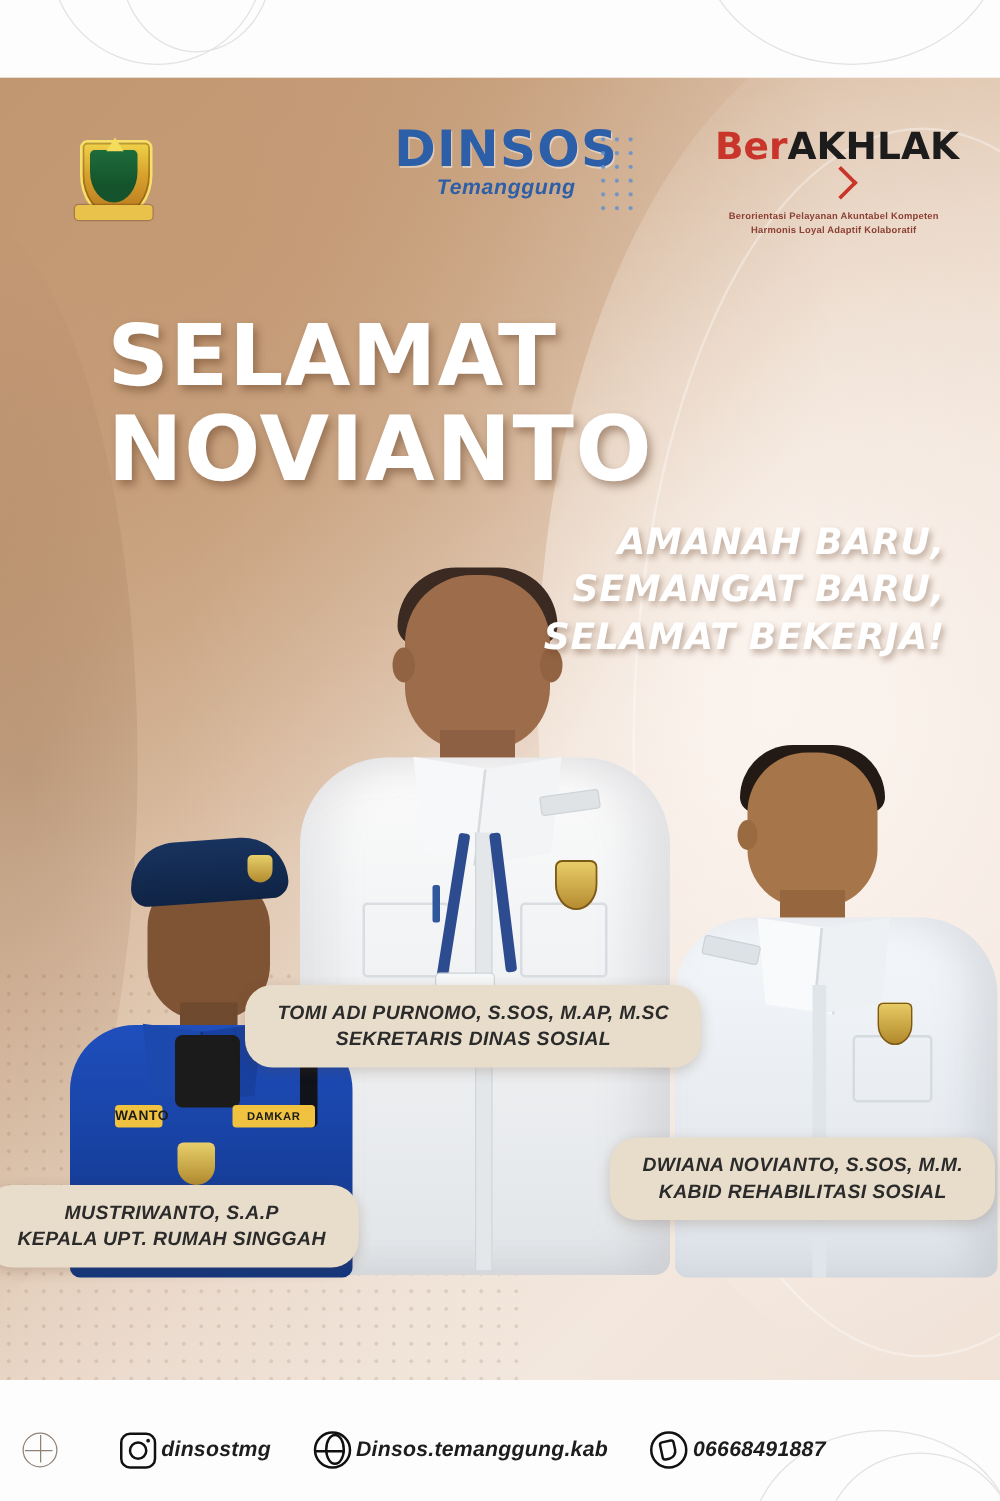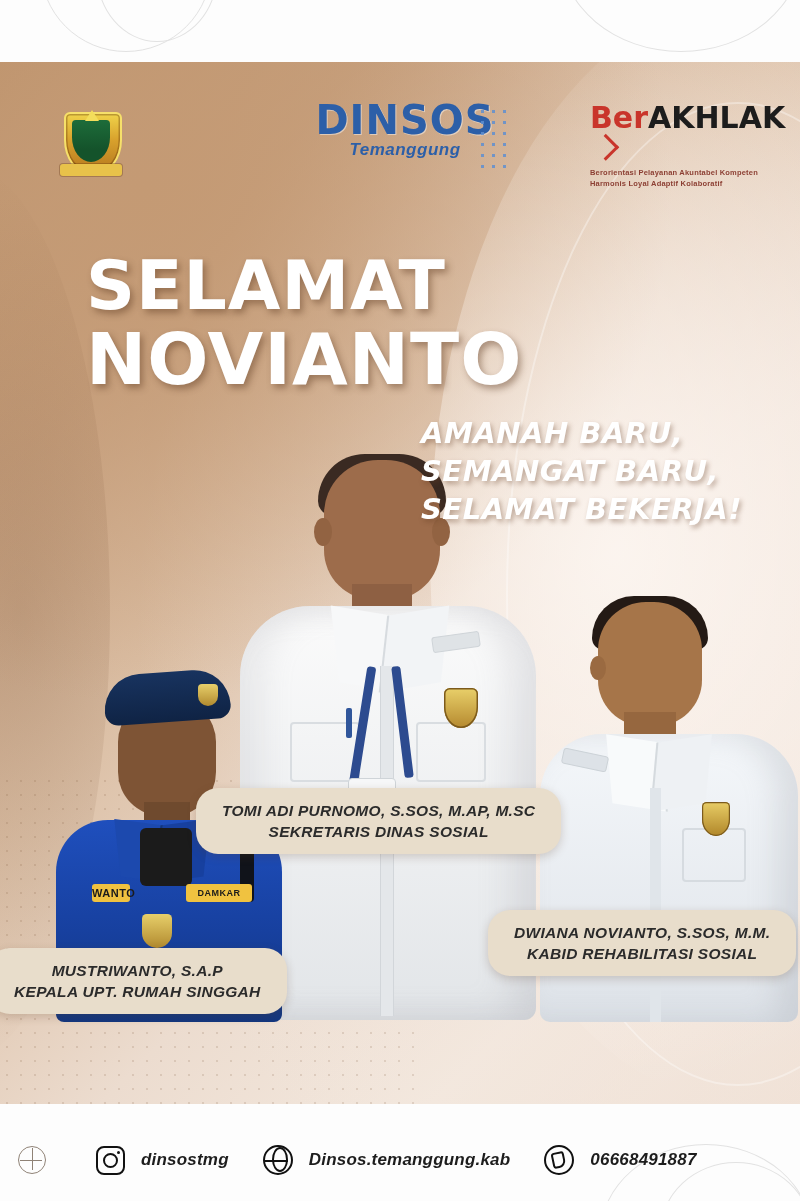--- a/index.html
+++ b/index.html
@@ -165,23 +165,23 @@
     position: absolute;
     right: -8px; top: 8px;
     width: 36px; height: 70px;
     background-image: radial-gradient(#5f8fd0 1.6px, transparent 1.7px);
     background-size: 11px 11px;
     opacity: 0.85;
   }
 
   .berakhlak {
     position: absolute;
-    right: 20px; top: 14px;
+    right: 38px; top: 14px;
     width: 190px;
-    text-align: left;
+    text-align: center;
   }
   .berakhlak-main {
     font-size: 30px;
     font-weight: 700;
     letter-spacing: 0px;
     line-height: 32px;
     font-family: "DejaVu Sans", sans-serif;
   }
   .ber { color: #c9352b; }
   .akhlak { color: #1c1c1c; }
@@ -216,22 +216,22 @@
     color: #ffffff;
     letter-spacing: 1px;
     text-shadow: 3px 4px 7px rgba(90,55,30,0.45);
     line-height: 0.95;
   }
   .headline .l1 { font-size: 68px; }
   .headline .l2 { font-size: 72px; margin-top: 6px; }
 
   .subhead {
     position: absolute;
-    right: 58px; top: 352px;
-    text-align: left;
+    right: 44px; top: 352px;
+    text-align: right;
     z-index: 4;
   }
   .subhead div {
     font-family: "DejaVu Sans", sans-serif;
     font-weight: 700;
     font-style: italic;
     font-size: 29px;
     line-height: 38px;
     color: #ffffff;
     letter-spacing: 0.5px;
@@ -483,21 +483,21 @@
   .contact {
     display: flex;
     align-items: center;
     margin-right: 34px;
   }
   .contact .ctext {
     font-size: 17px;
     font-weight: 700;
     font-style: italic;
     color: #1d1d1d;
-    margin-left: 16px;
+    margin-left: 4px;
     letter-spacing: 0.2px;
   }
   .ig-icon {
     width: 25px; height: 25px;
     border: 2.4px solid #111;
     border-radius: 8px;
     position: relative;
   }
   .ig-icon::before {
     content: "";

